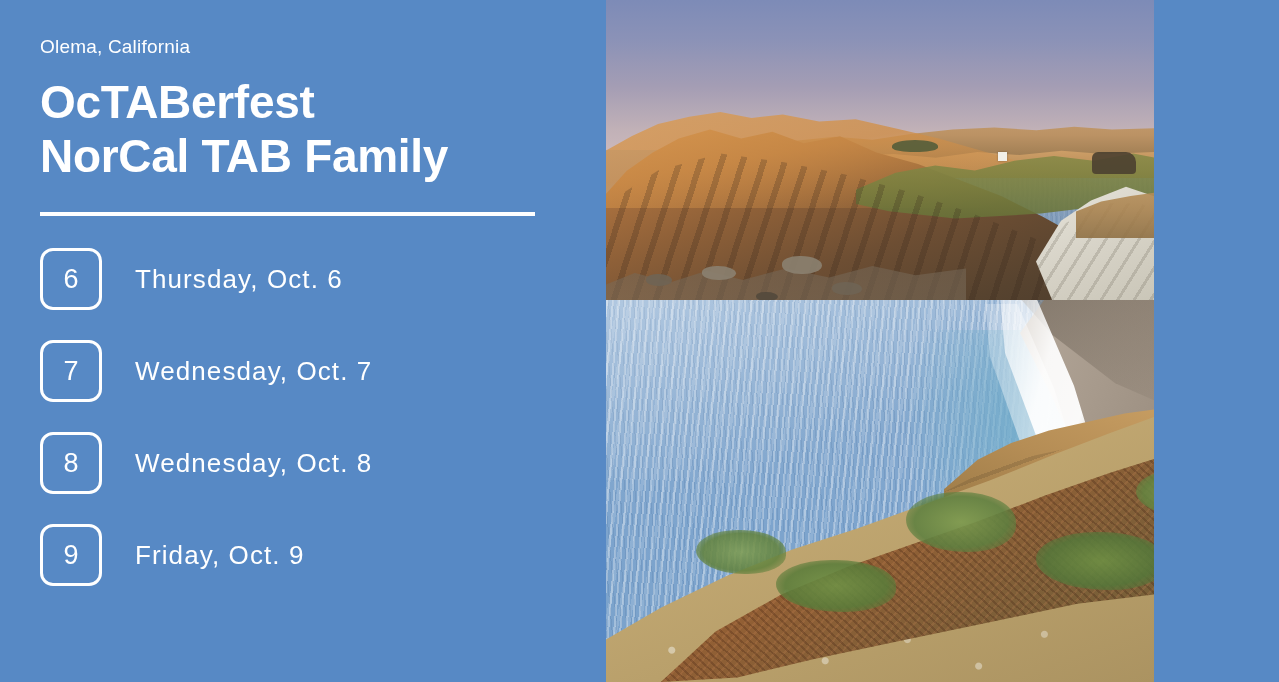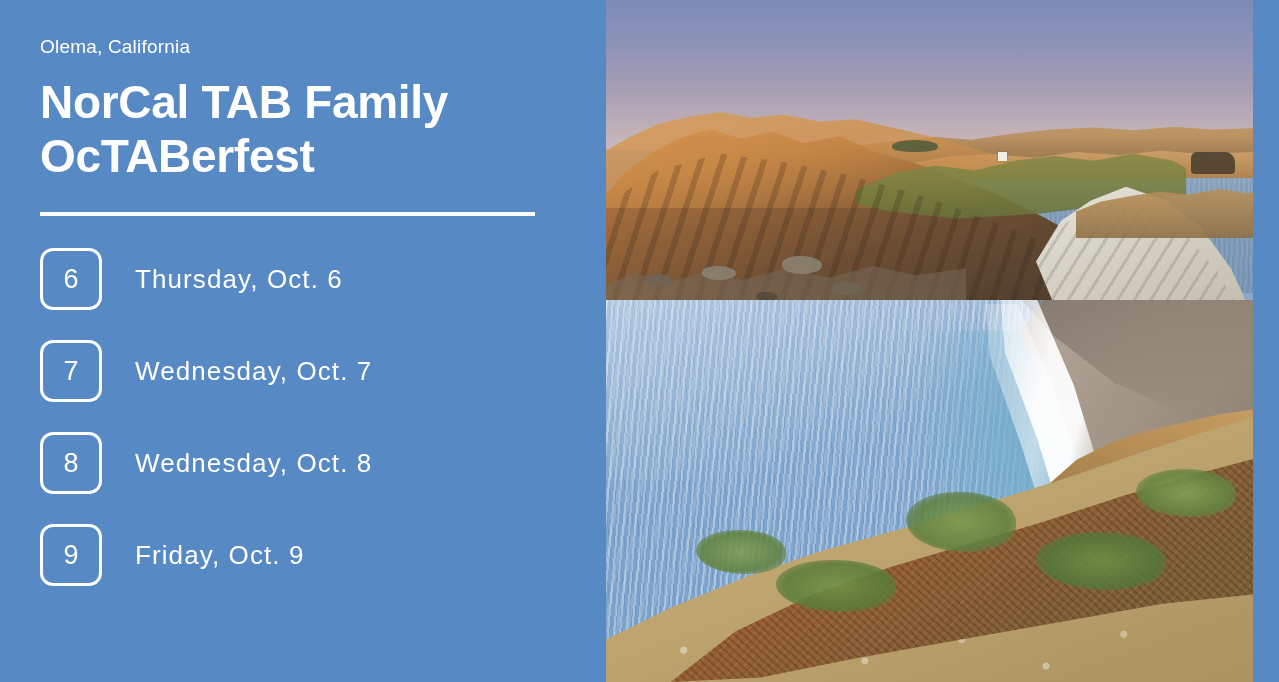--- a/index.html
+++ b/index.html
@@ -3,21 +3,21 @@
 <meta charset="utf-8">
 <style>
   * { margin:0; padding:0; box-sizing:border-box; }
   html,body { width:1279px; height:682px; overflow:hidden; }
   body {
     font-family:"Liberation Sans", sans-serif;
     background:#5789c5;
   }
   .poster {
     position:relative;
-    width:1253px; height:682px;
+    width:1154px; height:682px;
     display:flex;
     background:#5789c5;
   }
 
   
   .left-panel {
     position:relative;
     width:606px; height:682px;
     flex:0 0 606px;
     background:#5789c5;
@@ -366,22 +366,22 @@
 </head>
 <body>
 
 <div class="poster">
 
   <div class="left-panel">
 
     <div class="eyebrow">Olema, California</div>
 
     <div class="title">
+      <div>OcTABerfest</div>
       <div>NorCal TAB Family</div>
-      <div>OcTABerfest</div>
     </div>
 
     <div class="divider"></div>
 
     <div class="dates">
 
       <div class="date-row">
         <div class="date-badge">6</div>
         <div class="date-label">Thursday, Oct. 6</div>
       </div>

